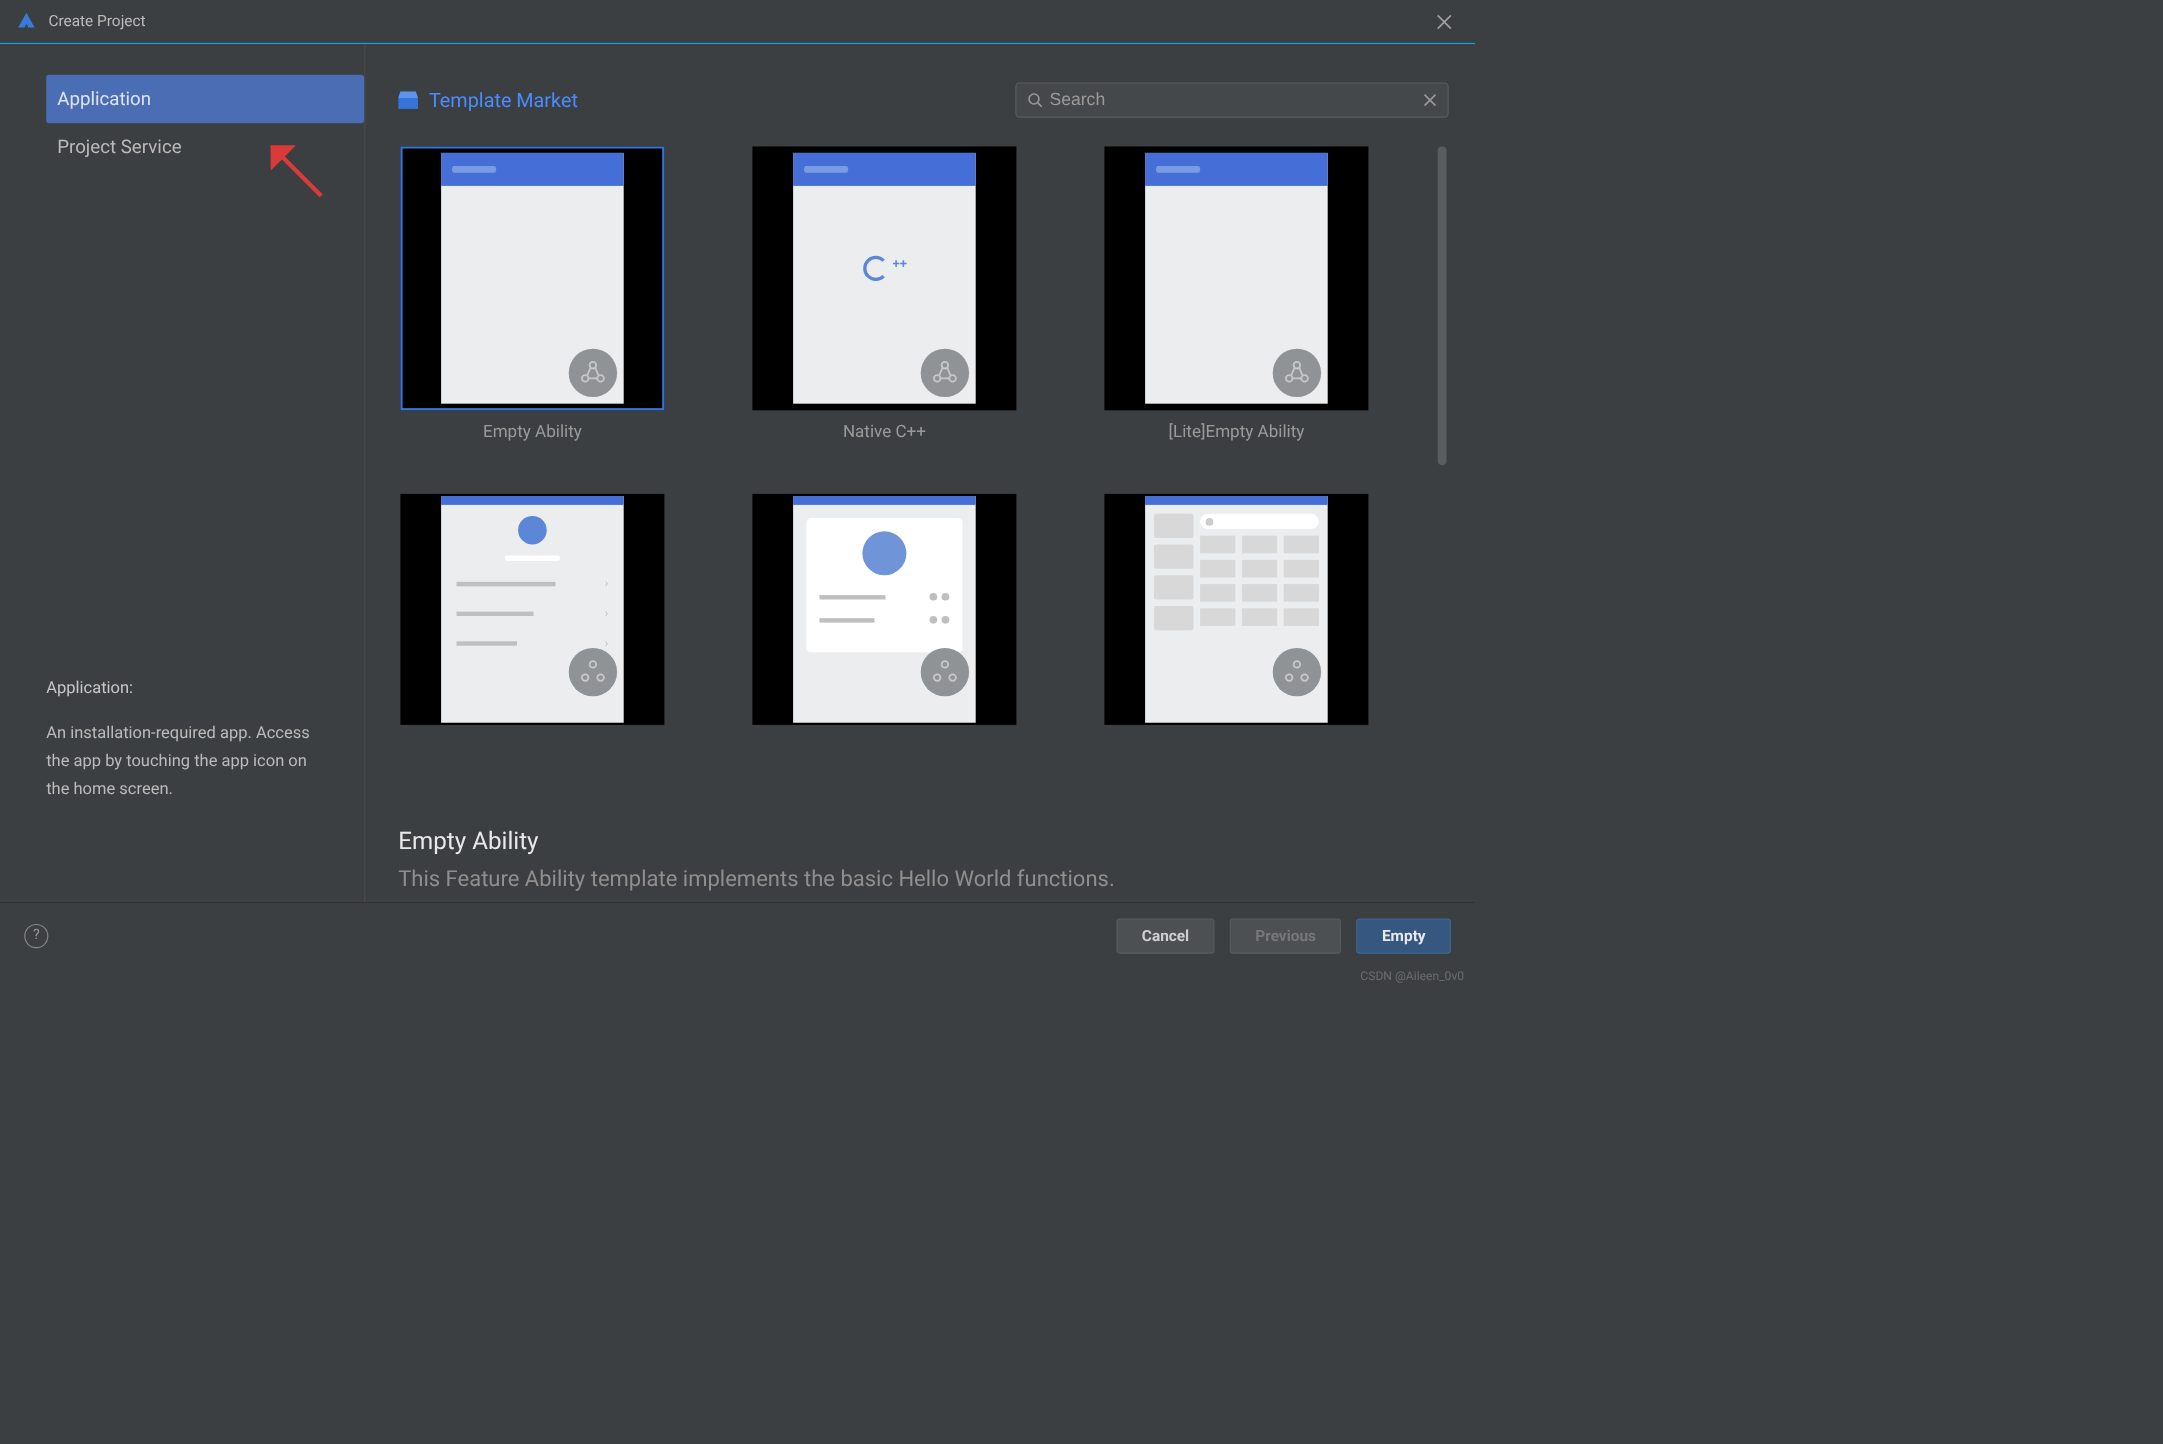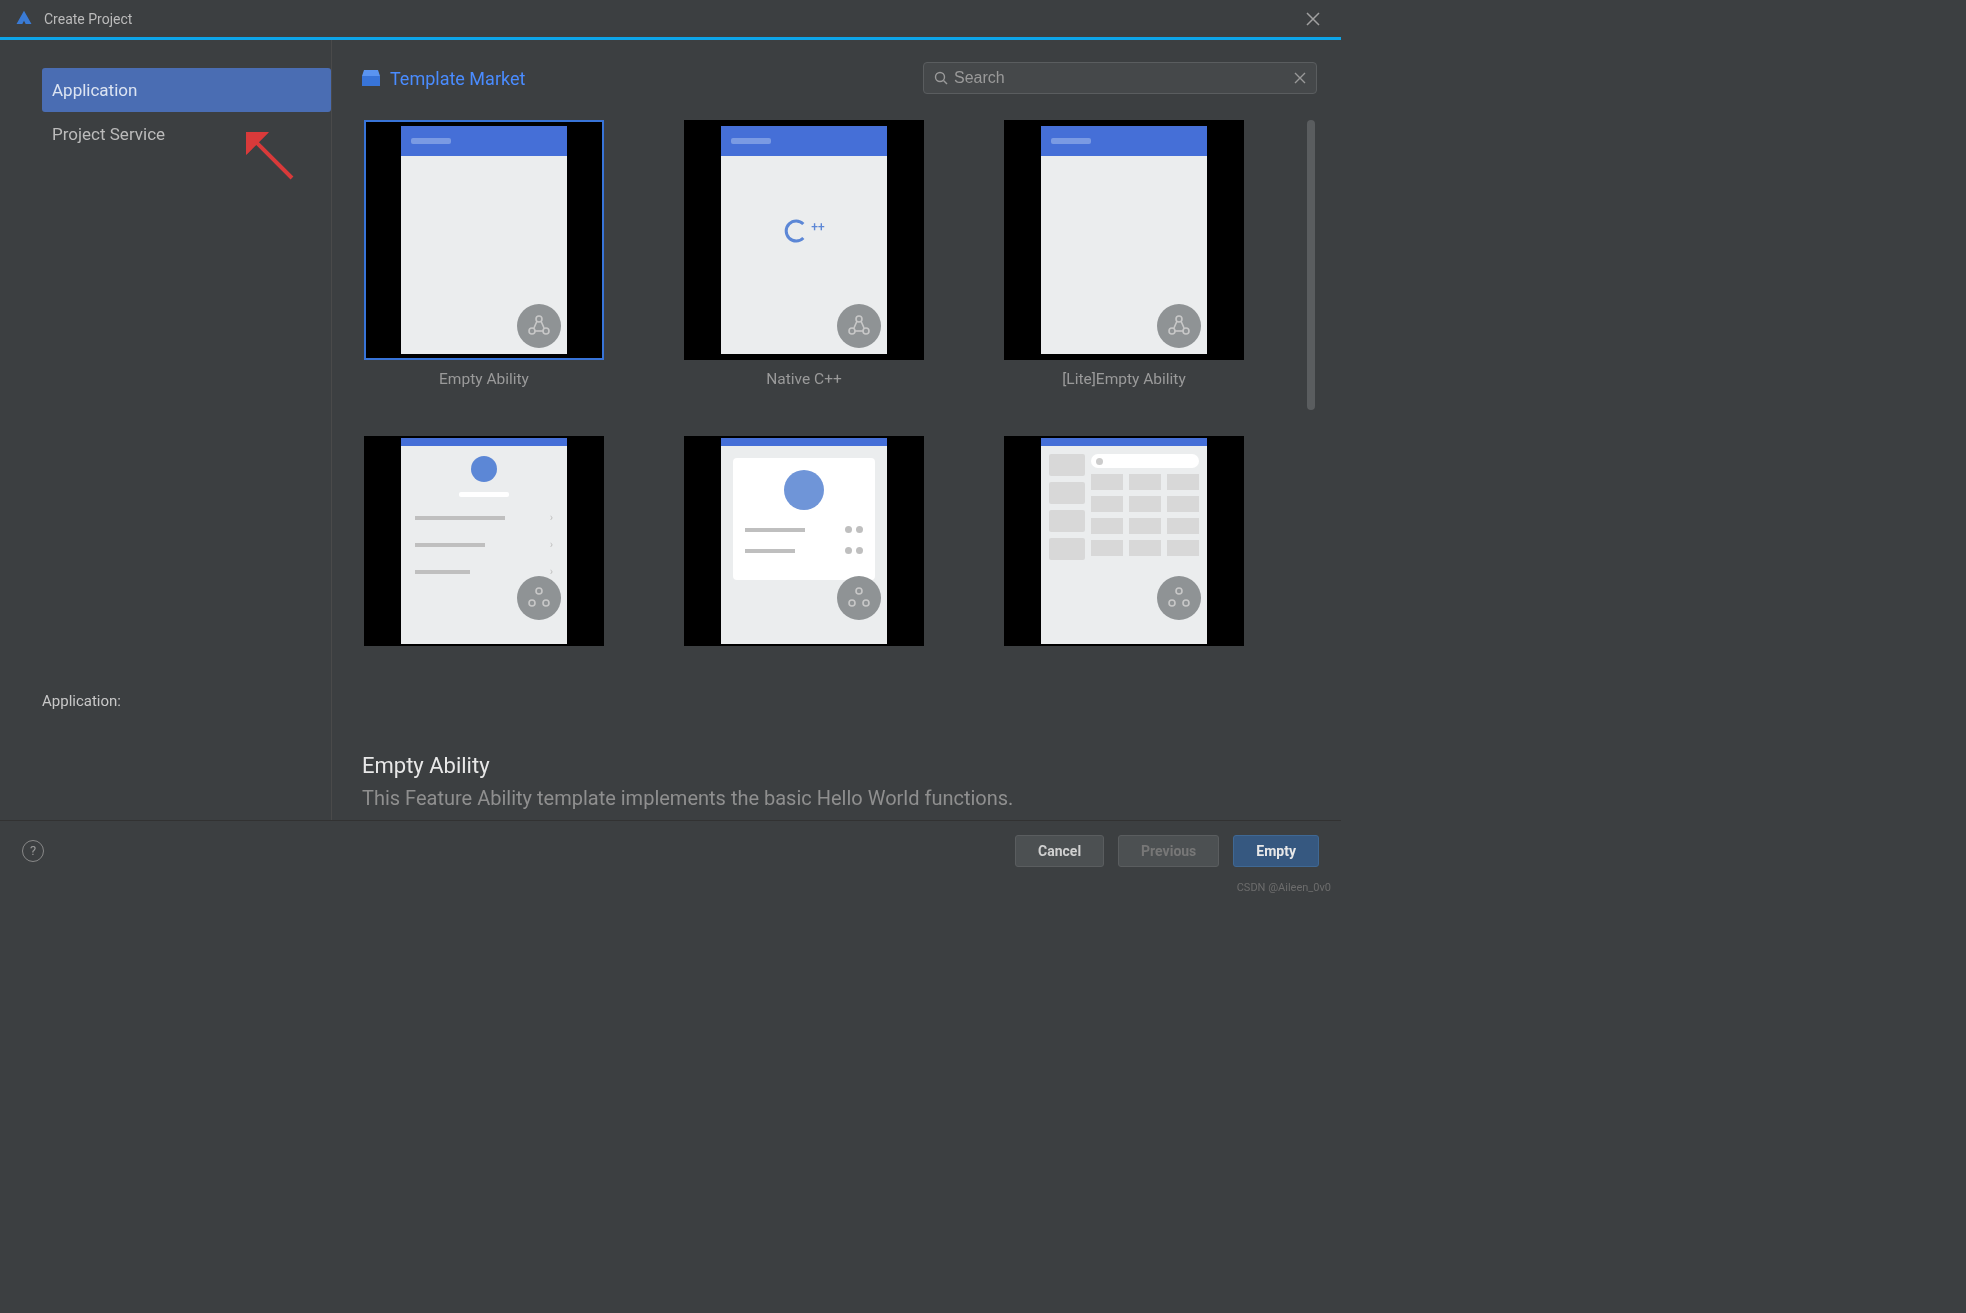--- a/index.html
+++ b/index.html
@@ -10,21 +10,21 @@
       width: 1341px;
       height: 896px;
       overflow: hidden;
       position: relative;
     }
     .titlebar {
       height: 40px;
       display: flex;
       align-items: center;
       padding: 0 14px;
-      border-bottom: 3px solid #0ea5e9;
+      border-bottom: 1px solid #0ea5e9;
     }
     .logo-icon {
       width: 20px; height: 20px; margin-right: 10px;
     }
     .title-text { font-size: 14px; color: #bbbbbb; }
     .titlebar .close {
       margin-left: auto; width: 28px; height: 28px;
       display: flex; align-items: center; justify-content: center;
       font-size: 18px; color: #a0a0a0; cursor: pointer;
     }
@@ -56,21 +56,21 @@
     }
     .left-footer {
       margin-top: auto; padding-right: 30px; padding-bottom: 70px;
     }
     .lf-title { font-size: 15px; color: #c8c8c8; margin-bottom: 20px; }
     .lf-desc { font-size: 15px; color: #bbbbbb; line-height: 1.7; }
     .right {
       flex: 1; padding: 22px 24px 0 30px; display: flex; flex-direction: column;
       overflow: hidden;
     }
-    .right-header { display: flex; align-items: center; margin-bottom: 26px; }
+    .right-header { display: flex; align-items: center; margin-bottom: 26px; margin-top: 13px; }
     .tm-icon { width: 18px; height: 16px; margin-right: 10px; }
     .tm-link { color: #4a8cff; font-size: 18px; cursor: pointer; }
     .search-box {
       margin-left: auto; width: 394px; height: 32px;
       background: #45484a; border: 1px solid #5a5d5f; border-radius: 4px;
       display: flex; align-items: center; padding: 0 10px;
     }
     .search-box input {
       flex: 1; background: none; border: none; outline: none;
       color: #cccccc; font-size: 16px; margin-left: 6px;
@@ -166,20 +166,21 @@
   <div class="left">
     <div class="sidebar-item selected">
       <span>Application</span>
     </div>
     <div class="sidebar-item">
       <span>Project Service</span>
     </div>
 
     <div class="left-footer">
       <div class="lf-title">Application:</div>
+      <div class="lf-desc">An installation-required app. Access the app by touching the app icon on the home screen.</div>
     </div>
   </div>
 
   <div class="right">
     <div class="right-header">
       <svg class="tm-icon" viewBox="0 0 18 16">
         <rect x="0" y="6" width="18" height="10" fill="#3874d8"></rect>
         <path d="M0 6 L2 0 L16 0 L18 6 Z" fill="#5a94f0"></path>
       </svg>
       <span class="tm-link">Template Market</span>

